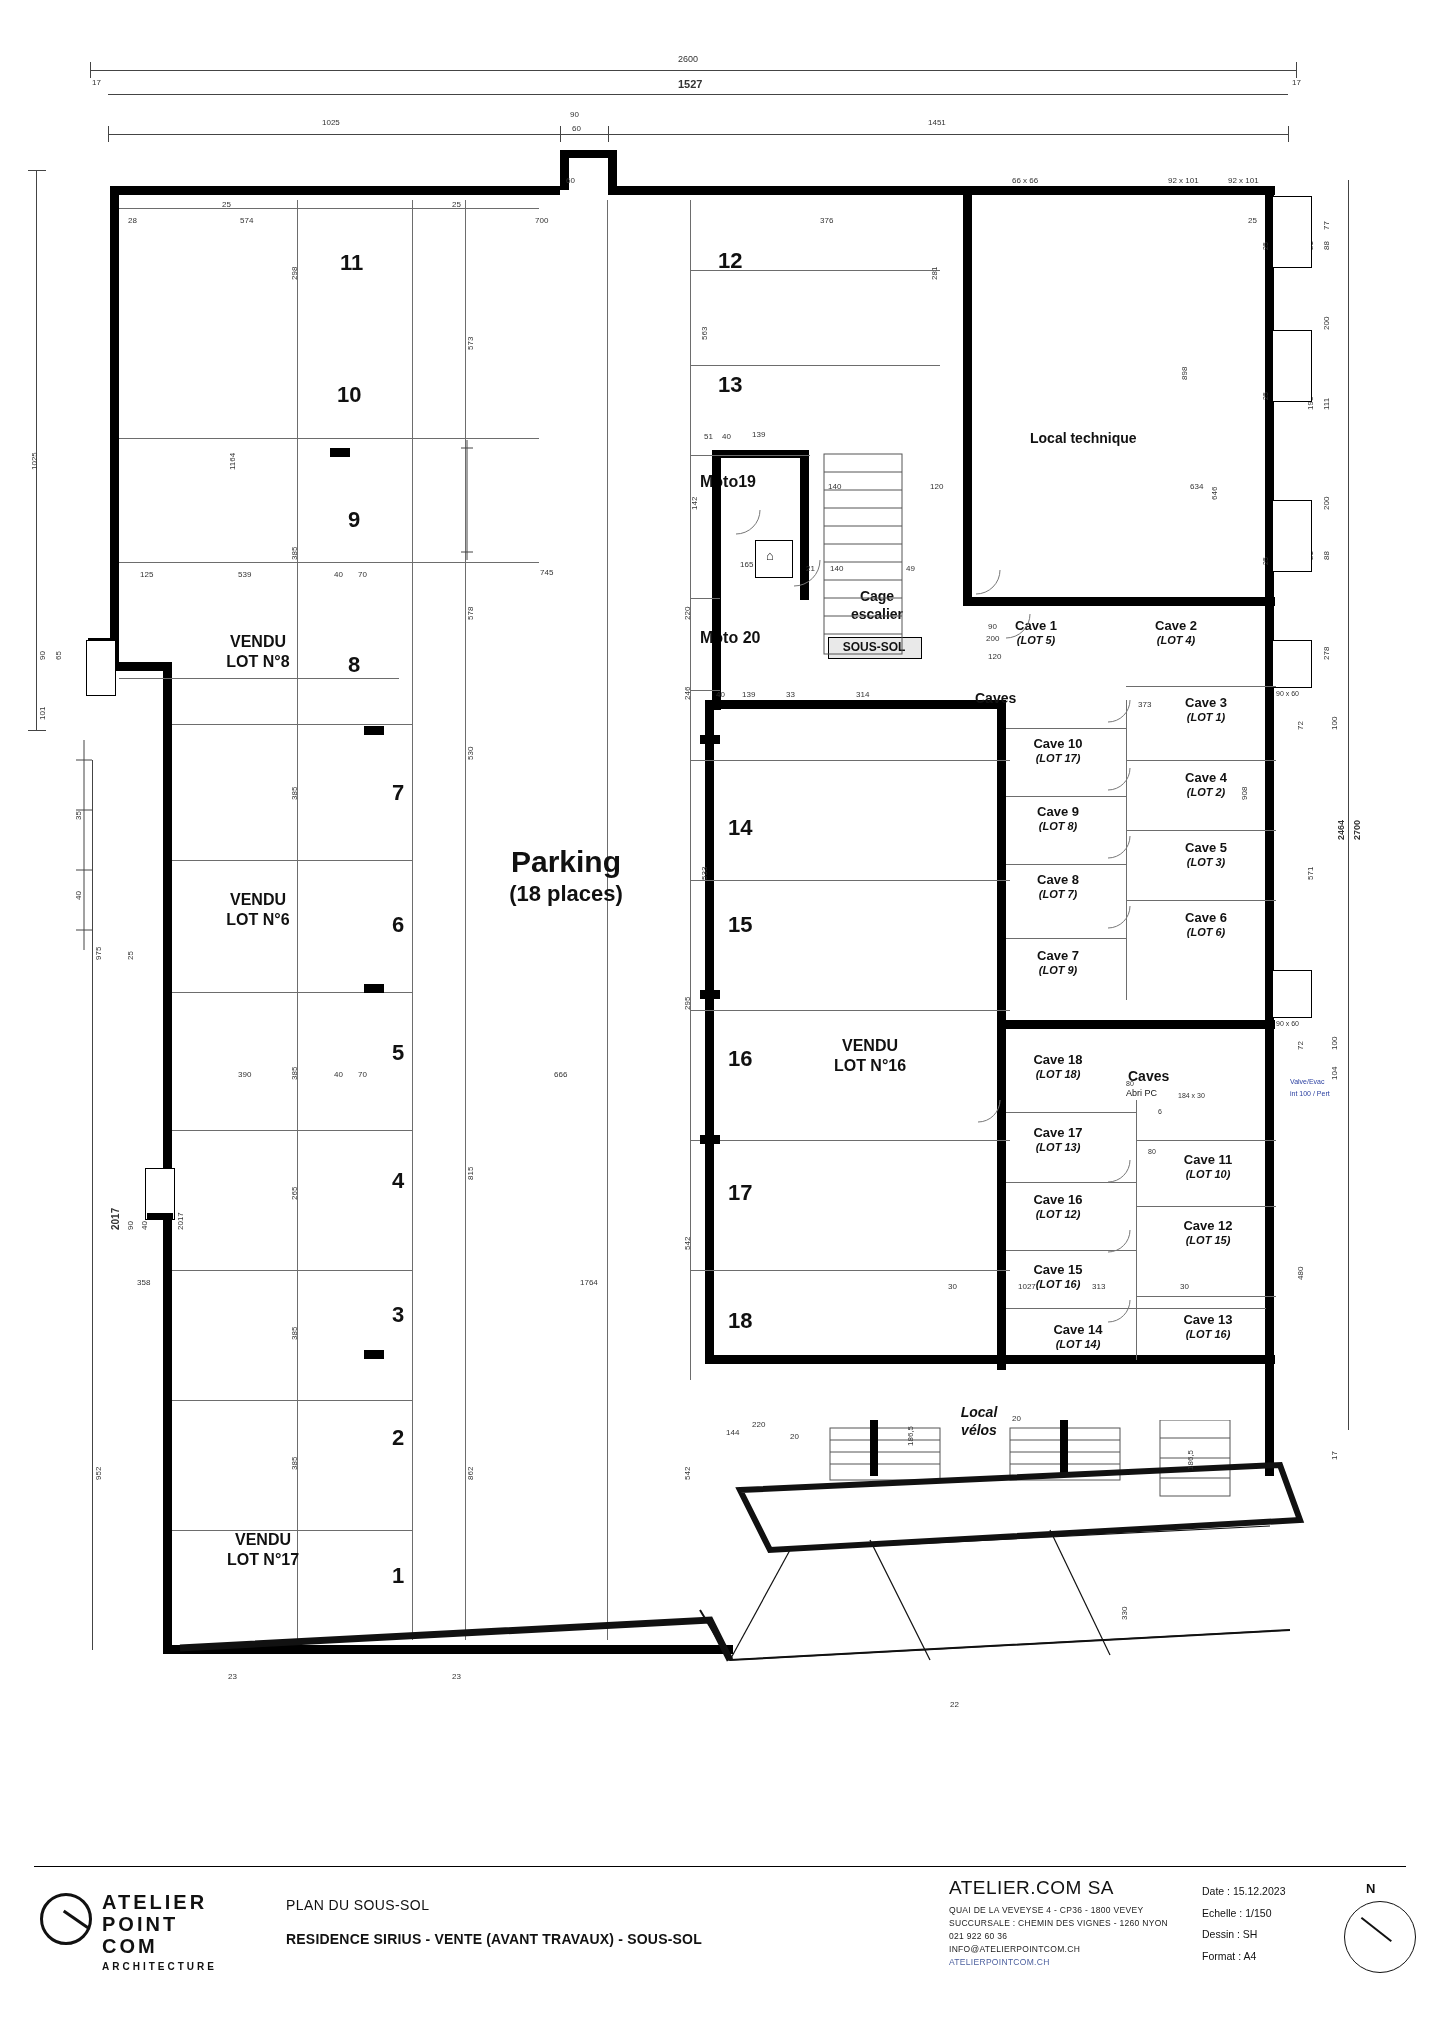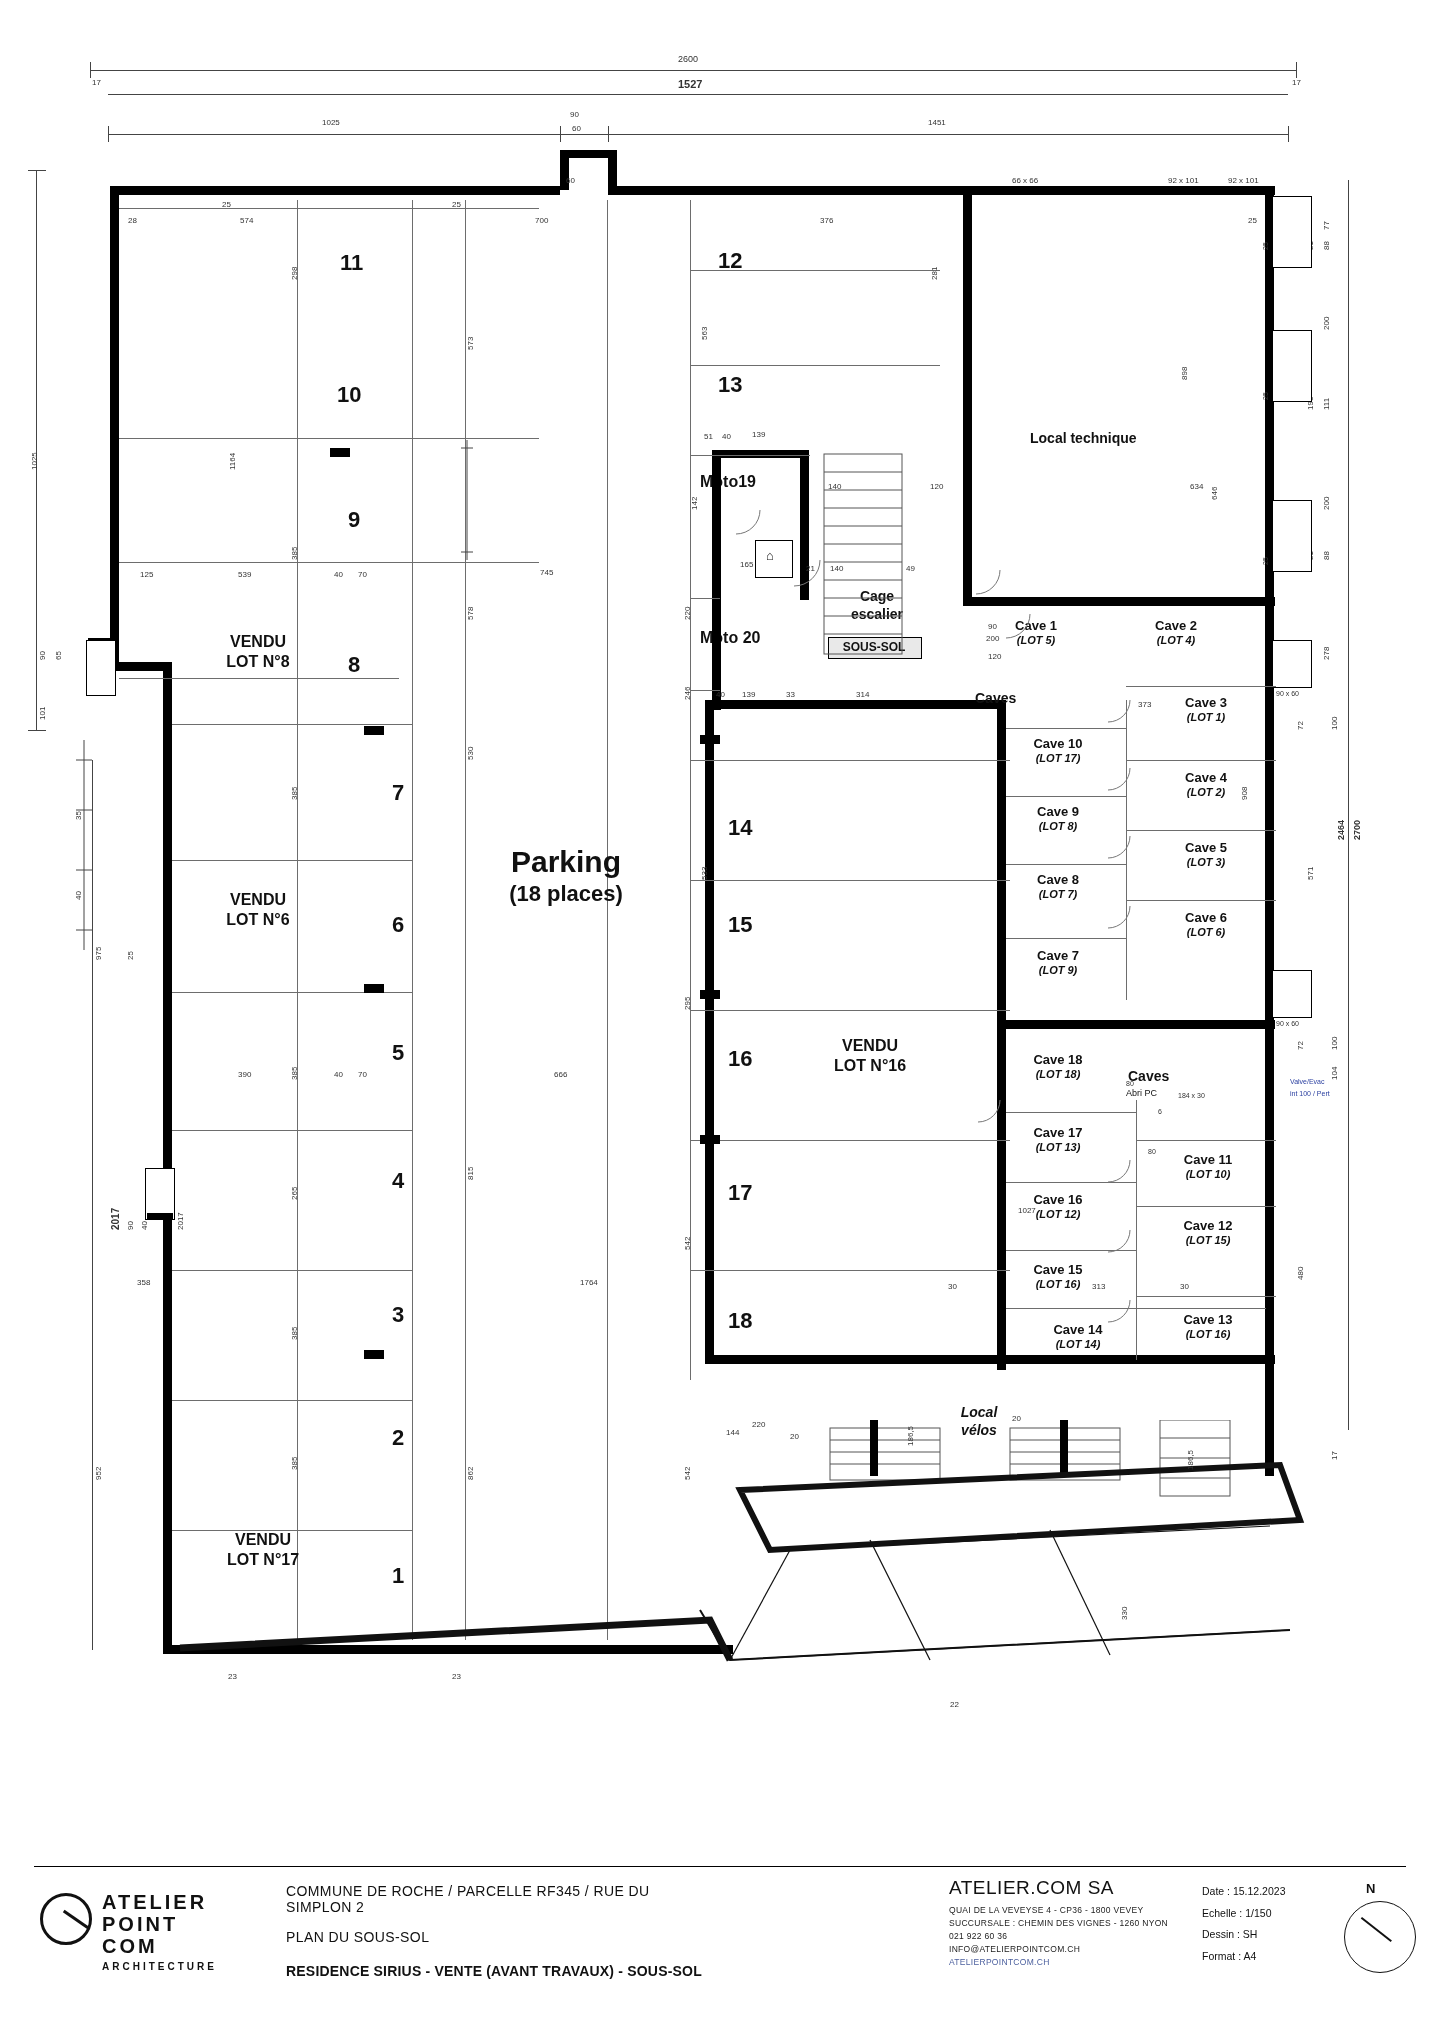--- a/index.html
+++ b/index.html
@@ -462,21 +462,21 @@
   <div class="dim" style="left:580px;top:1278px;">1764</div>
   <div class="dimv" style="left:466px;top:1480px;">862</div>
   <div class="dimv" style="left:683px;top:1480px;">542</div>
   <div class="dim" style="left:228px;top:1672px;">23</div>
   <div class="dim" style="left:452px;top:1672px;">23</div>
   <div class="dim" style="left:726px;top:1428px;">144</div>
   <div class="dim" style="left:752px;top:1420px;">220</div>
   <div class="dim" style="left:790px;top:1432px;">20</div>
   <div class="dimv" style="left:906px;top:1446px;">186,5</div>
   <div class="dimv" style="left:1186px;top:1470px;">186,5</div>
-  <div class="dim" style="left:1018px;top:1206px;">1027</div>
+  <div class="dim" style="left:1018px;top:1282px;">1027</div>
   <div class="dim" style="left:1092px;top:1282px;">313</div>
   <div class="dim" style="left:1180px;top:1282px;">30</div>
   <div class="dim" style="left:137px;top:1278px;">358</div>
   <div class="dim" style="left:948px;top:1282px;">30</div>
   <div class="dimv" style="left:290px;top:800px;">385</div>
   <div class="dimv" style="left:290px;top:1080px;">385</div>
   <div class="dimv" style="left:290px;top:1200px;">265</div>
   <div class="dimv" style="left:290px;top:1340px;">385</div>
   <div class="dimv" style="left:290px;top:1470px;">385</div>
   <div class="dimv" style="left:466px;top:760px;">530</div>
@@ -511,21 +511,20 @@
   <div id="titleblock">
     <div class="tb-logo">
       <div class="ring"></div>
       <div class="t1">ATELIER</div>
       <div class="t2">POINT</div>
       <div class="t3">COM</div>
       <div class="t4">ARCHITECTURE</div>
     </div>
 
     <div class="tb-mid">
-      <div class="l1">COMMUNE DE ROCHE / PARCELLE RF345 / RUE DU SIMPLON 2</div>
       <div class="l2">PLAN DU SOUS-SOL</div>
       <div class="l3">RESIDENCE SIRIUS - VENTE (AVANT TRAVAUX) - SOUS-SOL</div>
     </div>
 
     <div class="tb-co">
       <div class="c1">ATELIER.COM SA</div>
       <div class="c2">QUAI DE LA VEVEYSE 4 - CP36 - 1800 VEVEY</div>
       <div class="c3">SUCCURSALE : CHEMIN DES VIGNES - 1260 NYON</div>
       <div class="c4">021 922 60 36</div>
       <div class="c4">INFO@ATELIERPOINTCOM.CH</div>

